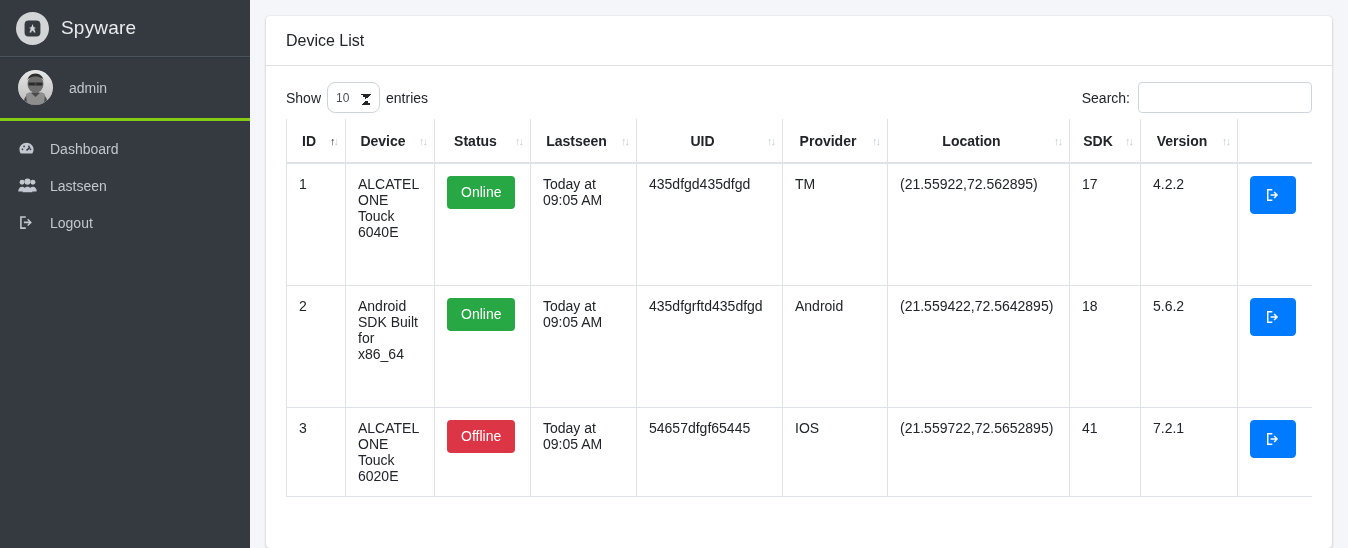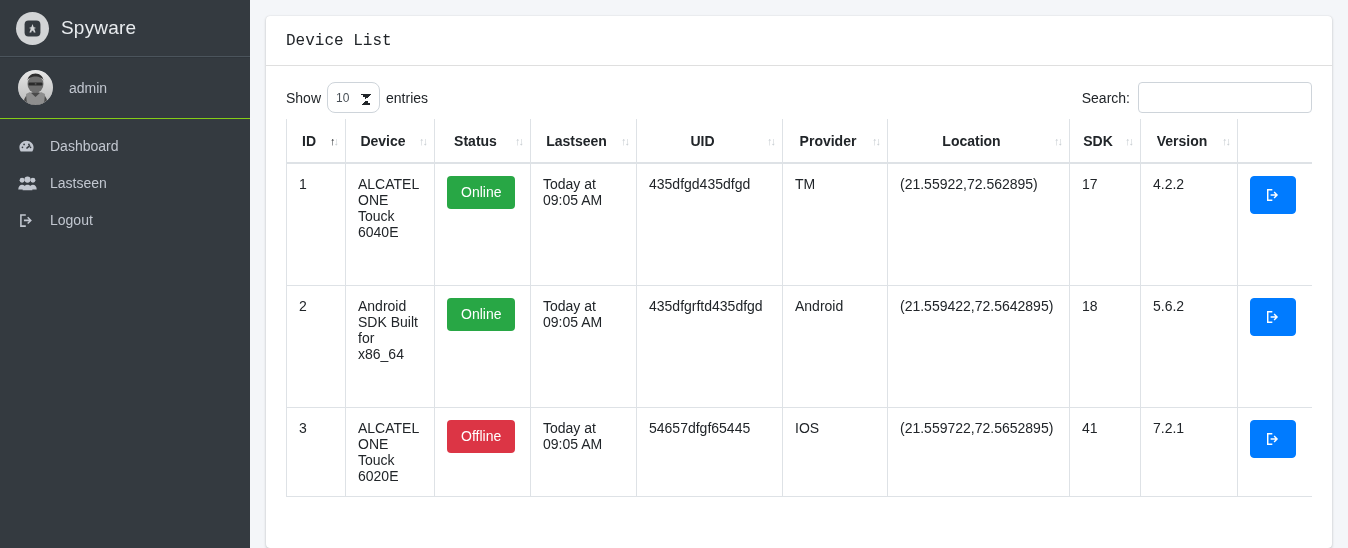--- a/index.html
+++ b/index.html
@@ -40,35 +40,35 @@
   .brand-logo svg { display: block; }
   .brand-title {
     font-size: 19px; font-weight: 300;
     color: #e9ecef; letter-spacing: .2px;
     white-space: nowrap;
   }
 
   .user-panel {
     display: flex; align-items: center;
     padding: 13px 16px 13px 18px;
-    border-bottom: 1px solid #84cc16;
+    border-bottom: 3px solid #84cc16;
     margin: 0 0 0 0;
   }
   .avatar {
     width: 35px; height: 35px; border-radius: 50%;
     overflow: hidden; flex: 0 0 auto; margin-right: 16px;
     background: #9aa0a6;
     position: relative;
   }
   .avatar svg { display:block; }
   .user-name { font-size: 14px; color: #c2c7d0; }
 
   .nav { padding: 10px 8px 0 8px; }
   .nav-item {
-    display: flex; align-items: flex-start;
+    display: flex; align-items: center;
     padding: 9px 10px; margin-bottom: 2px;
     border-radius: 4px; cursor: pointer;
     color: #c2c7d0; font-size: 14px;
     white-space: nowrap;
   }
   .nav-icon {
     width: 26px; min-width: 26px; margin-right: 6px;
     display: flex; align-items: center; justify-content: flex-start;
     color: #c2c7d0;
   }
@@ -89,21 +89,20 @@
     height: 100%;
     display: flex; flex-direction: column;
     overflow: hidden;
     max-width: 1066px;
   }
   .card-header {
     height: 50px; min-height: 50px;
     border-bottom: 1px solid rgba(0,0,0,.125);
     display: flex; align-items: center;
     padding: 0 20px;
-    font-family: Liberation Mono, monospace;
   }
   .card-title { font-size: 16px; font-weight: 400; color: #212529; }
 
   .card-body {
     padding: 16px 20px 0 20px;
     flex: 1 1 auto;
     overflow: hidden;
   }
 
   .dt-top {

